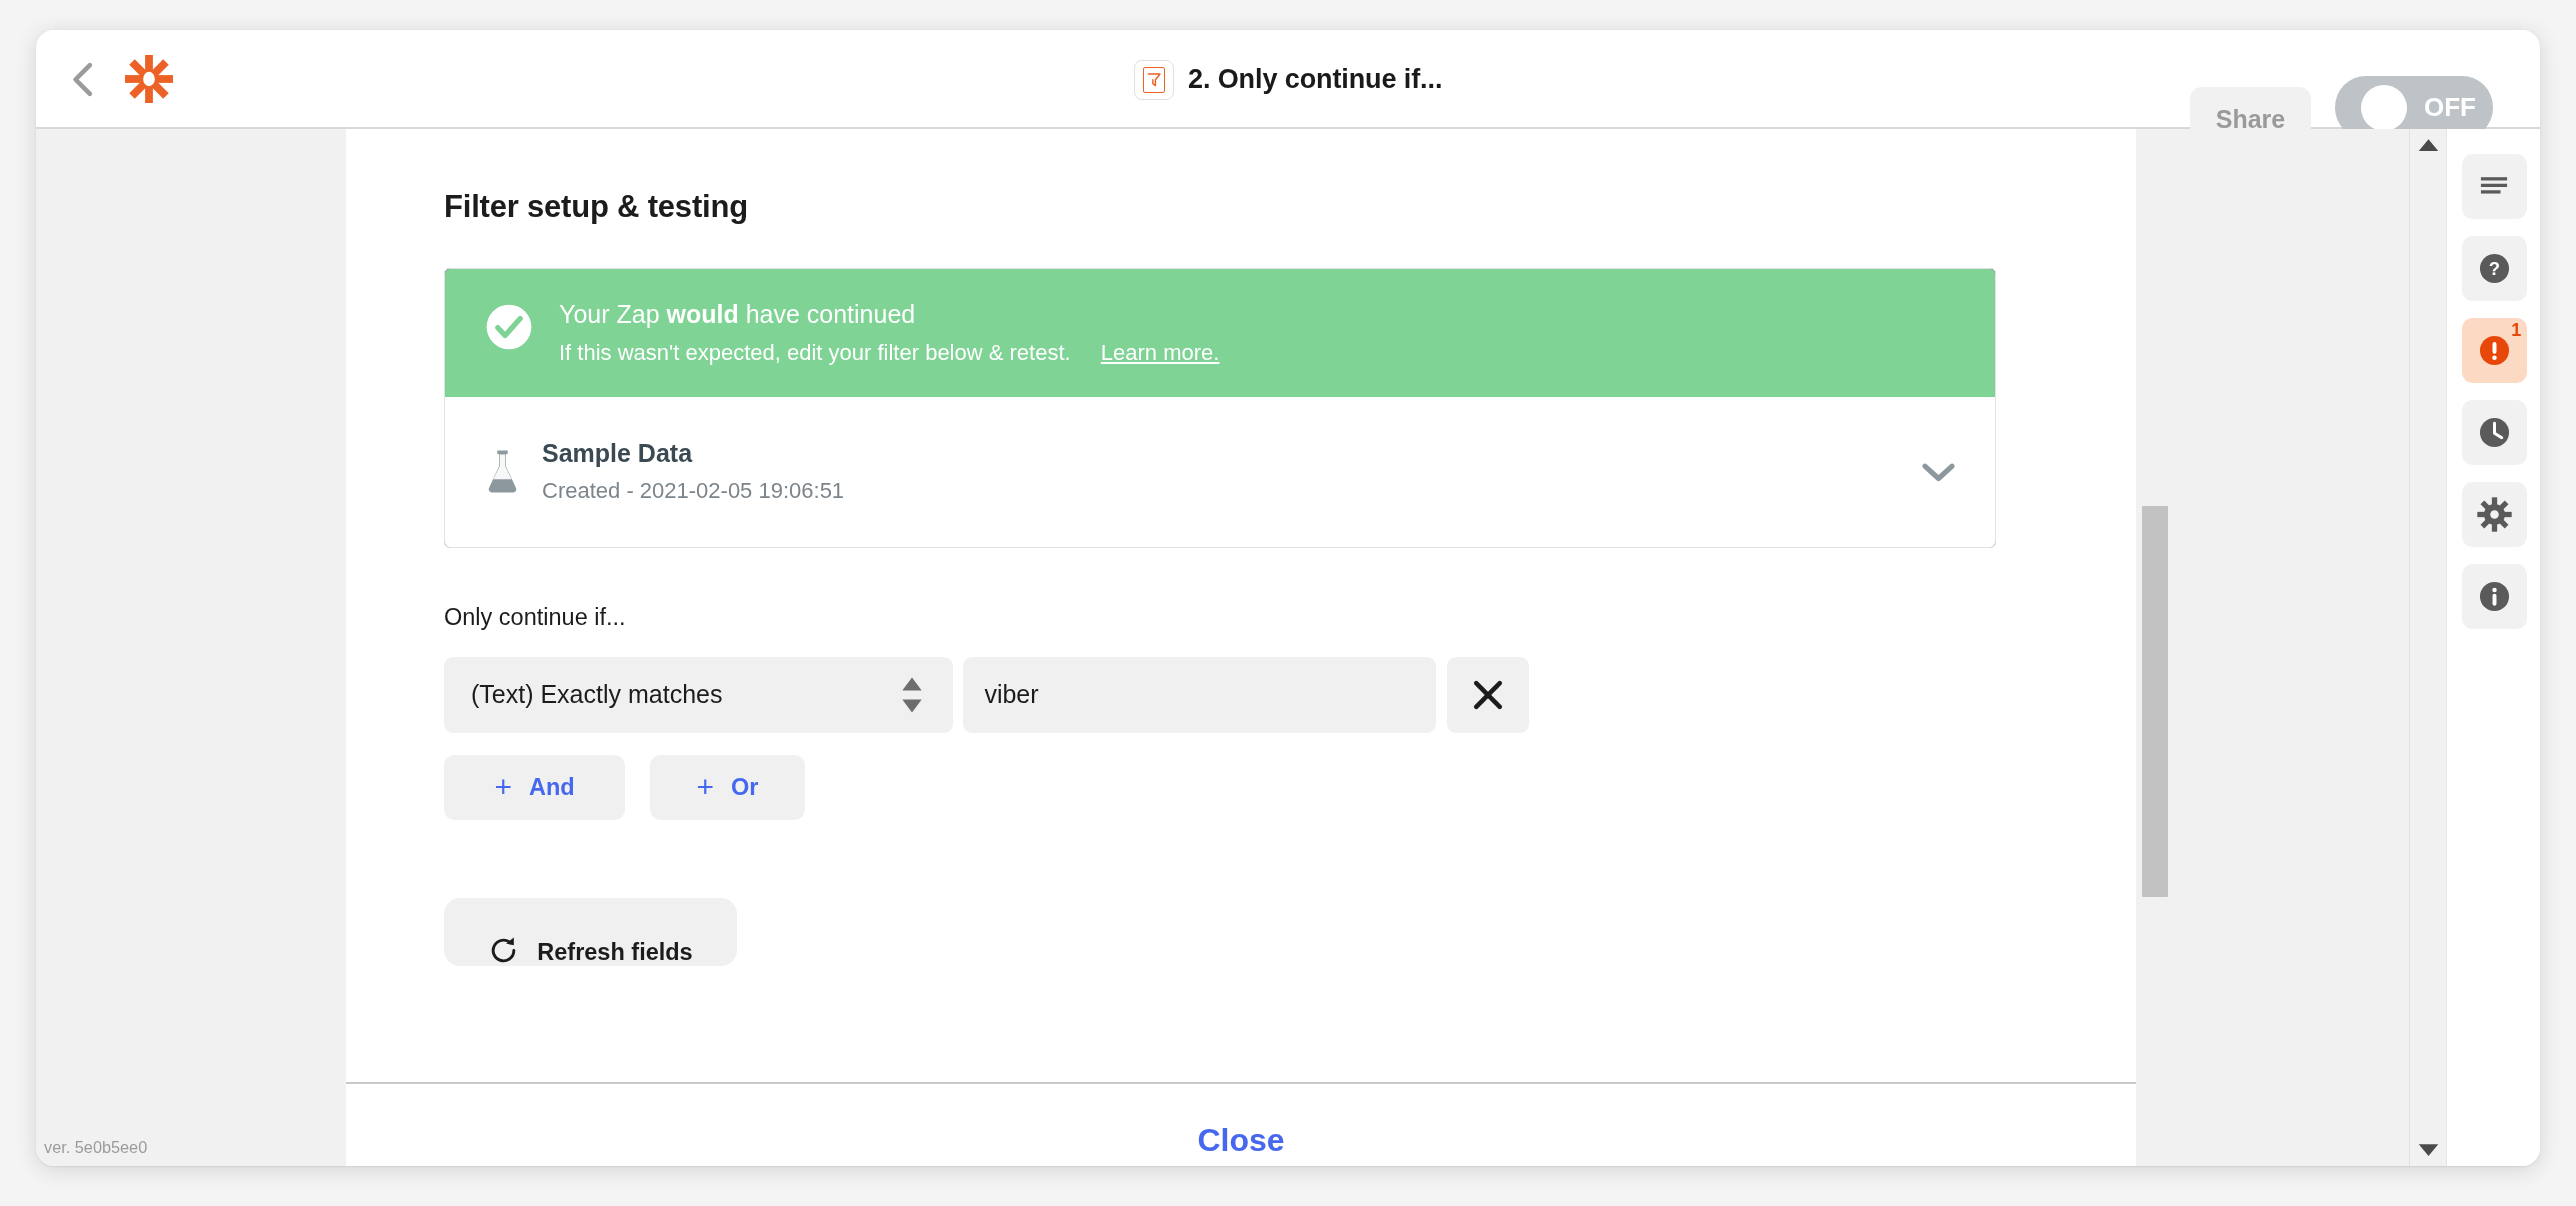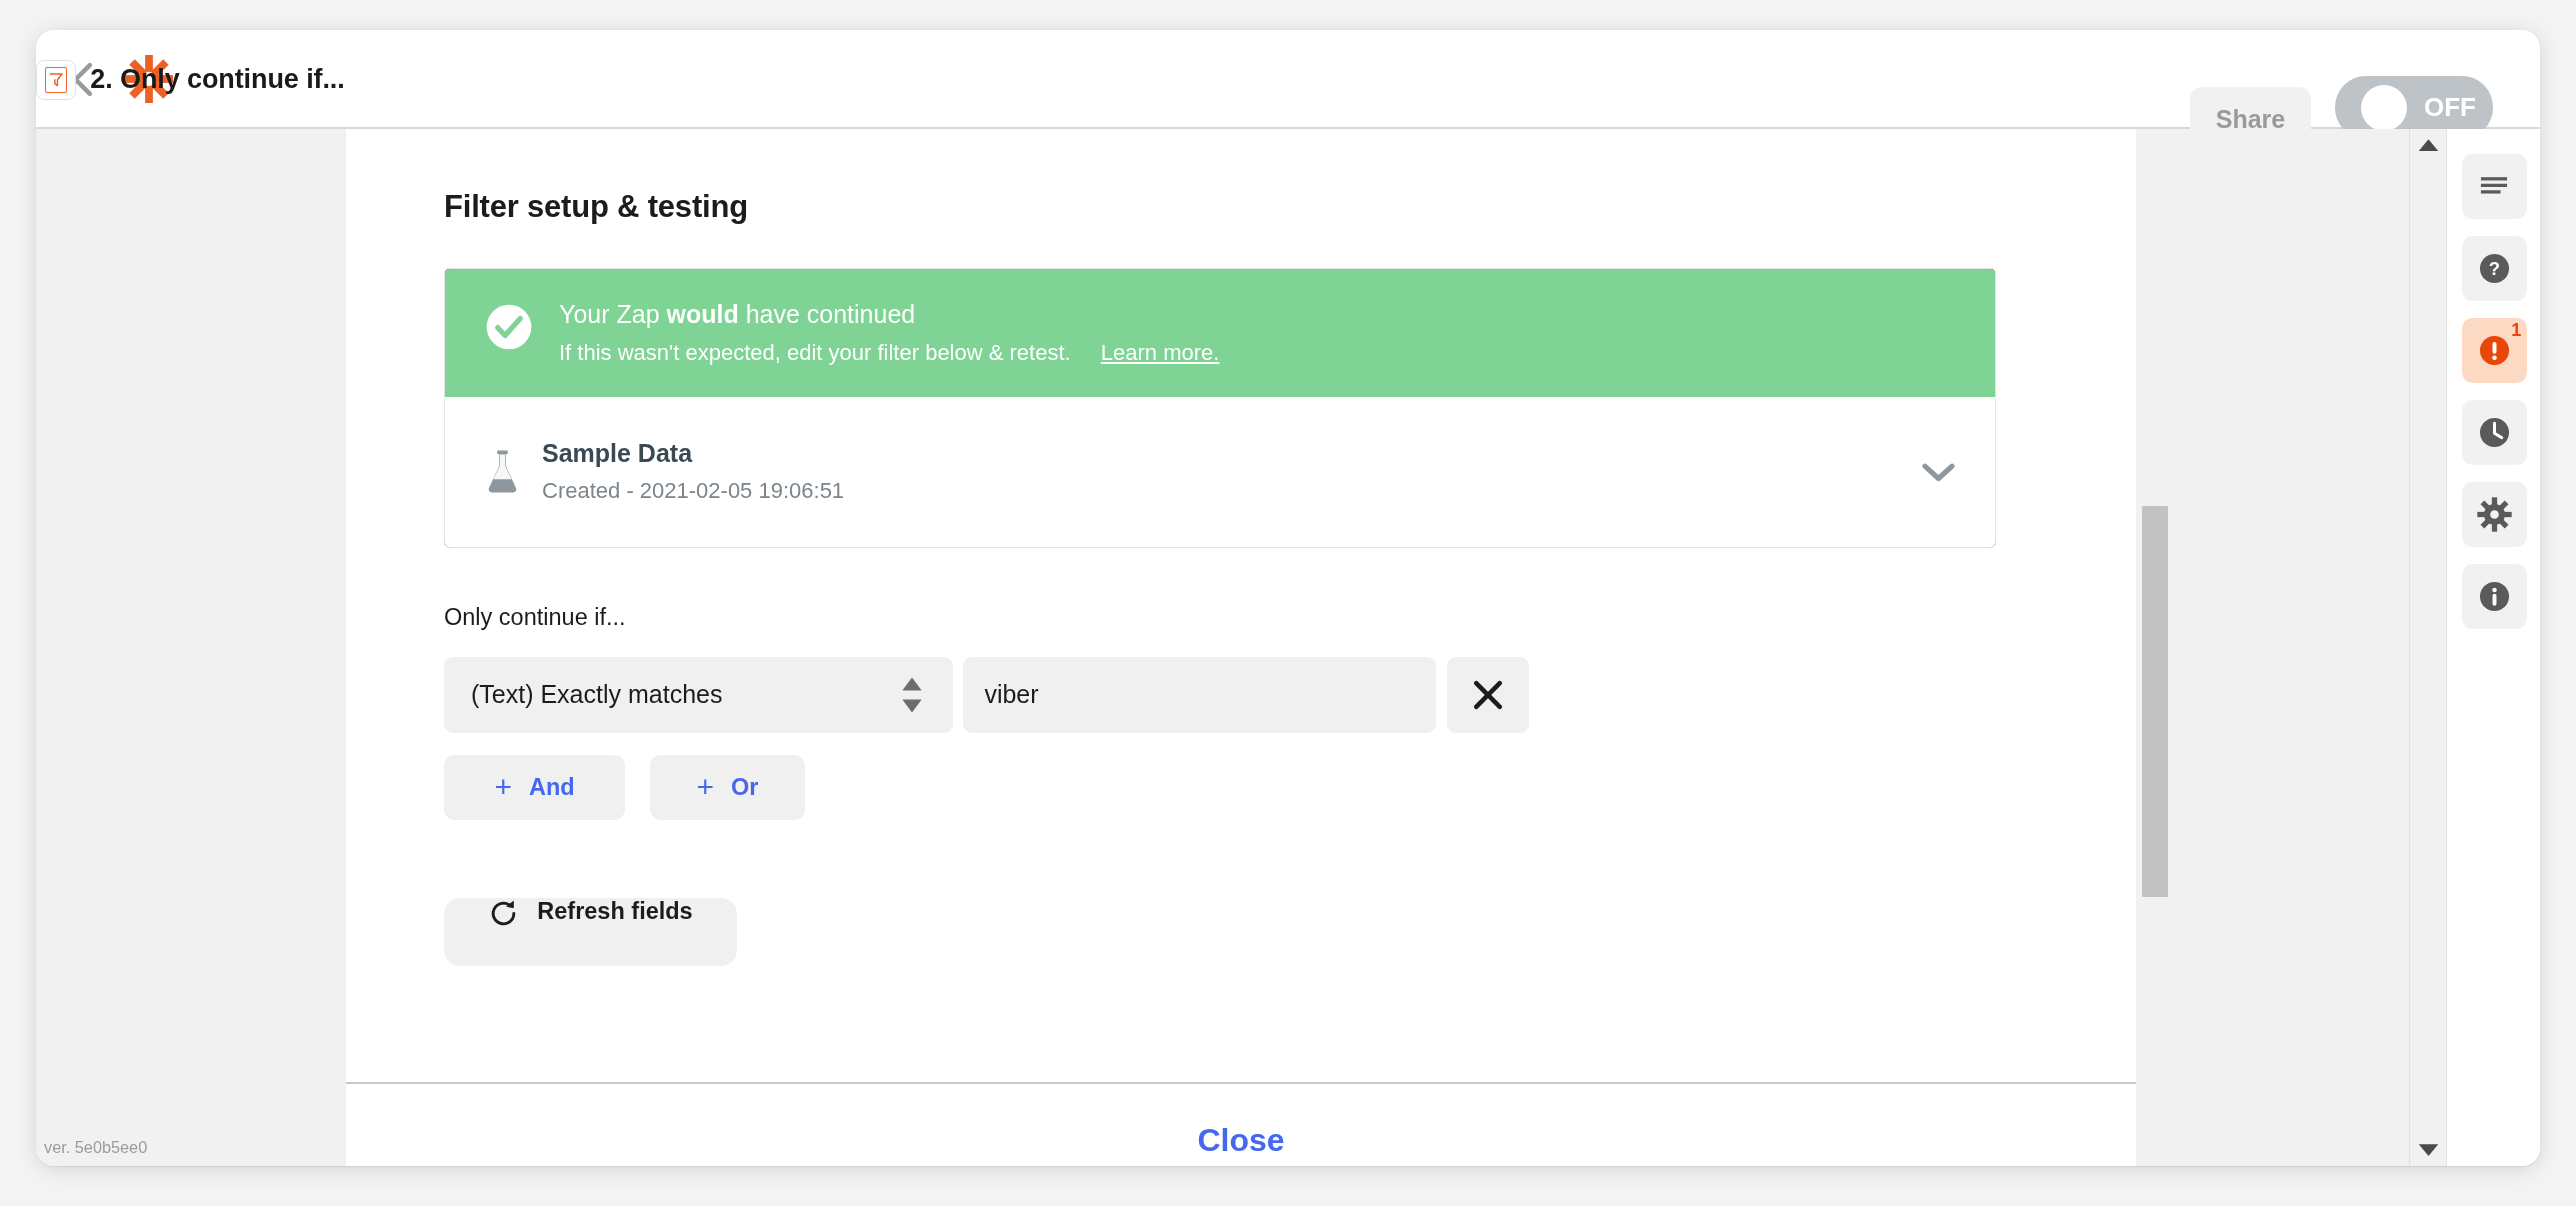--- a/index.html
+++ b/index.html
@@ -54,21 +54,21 @@
     cursor: pointer;
   }
 
   .header-center {
     position: absolute;
     left: 0; top: 0;
     width: 100%;
     height: 99px;
     display: flex;
     align-items: center;
-    justify-content: flex-start;
+    justify-content: center;
     gap: 14.3px;
     pointer-events: none;
   }
   .step-icon-box {
     width: 40px; height: 40px;
     border: 1.3px solid #e0e0e0;
     border-radius: 7.8px;
     display: flex; align-items: center; justify-content: center;
     background: #fff;
     pointer-events: auto;
@@ -349,21 +349,21 @@
 
   
   .refresh-btn {
     margin-top: 78px;
     width: 293px;
     height: 68px;
     background: #f0f0f0;
     border: none;
     border-radius: 16px;
     display: flex;
-    align-items: flex-start;
+    align-items: flex-end;
     justify-content: center;
     gap: 18px;
     cursor: pointer;
   }
   .refresh-label { font-size: 23.5px; font-weight: bold; color: #1c1c1c; }
 
   
   .modal-scrollbar {
     position: absolute;
     left: 2101px;

